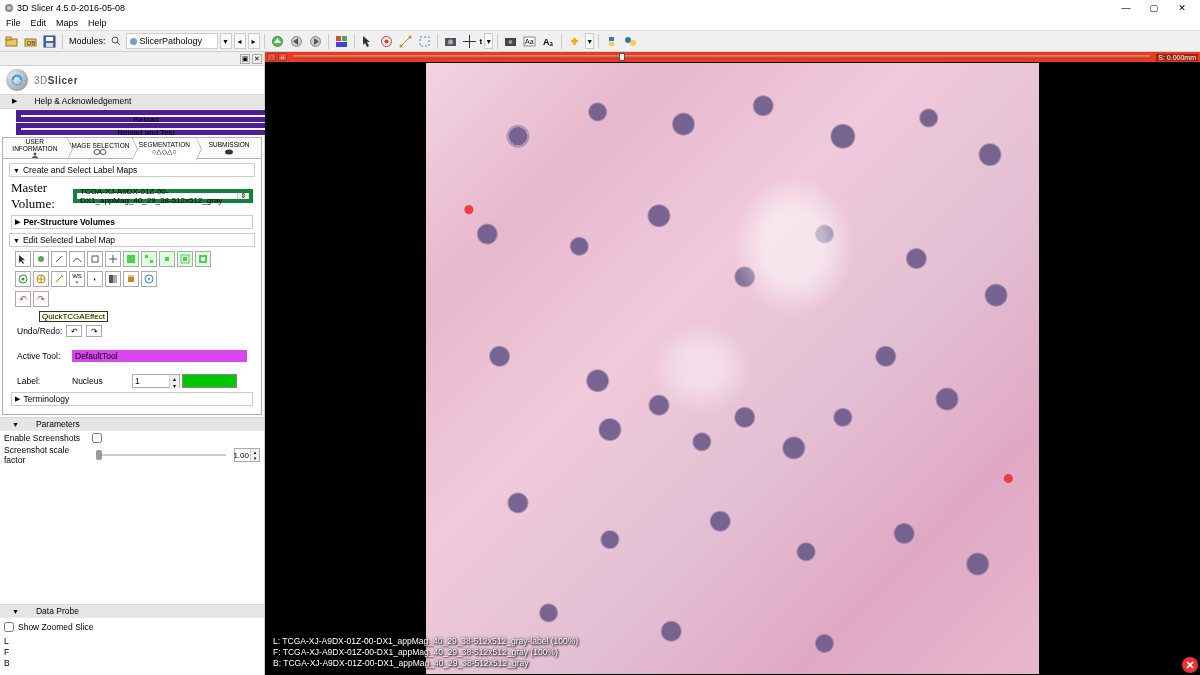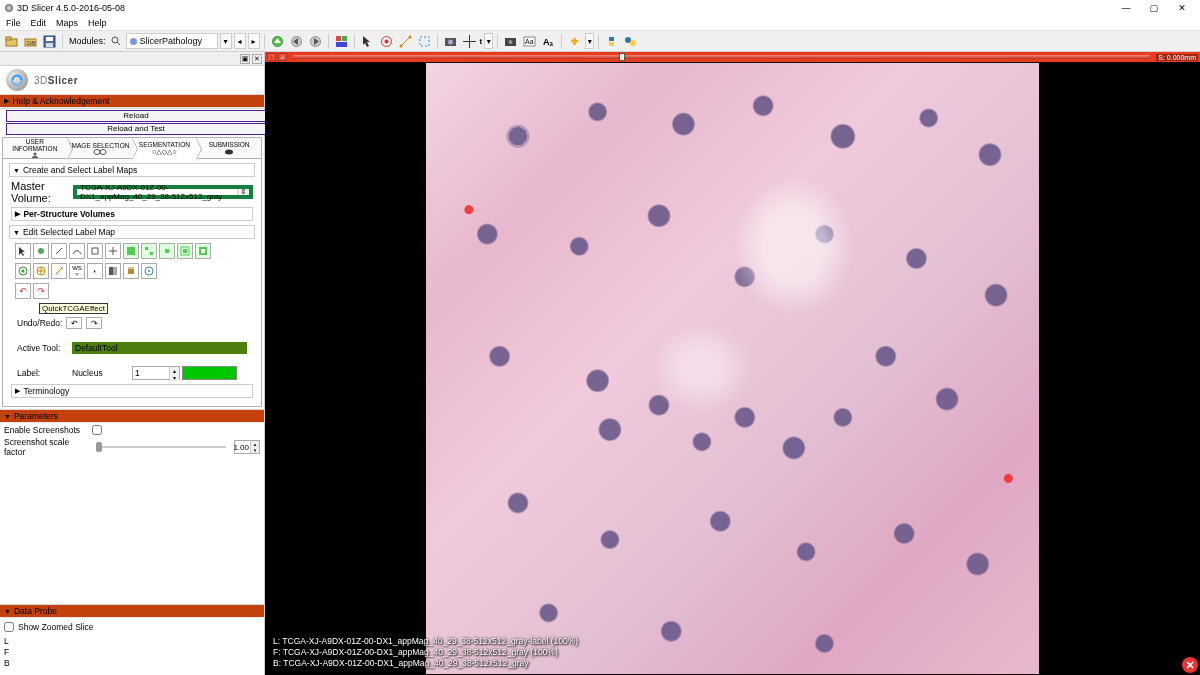--- a/index.html
+++ b/index.html
@@ -22,53 +22,53 @@
 .leftpanel { width: 265px; background: #fff; border-right: 1px solid #d0d0d0; display: flex; flex-direction: column; }
 .panel-titlebar { height: 14px; background: #efefef; display: flex; justify-content: flex-end; align-items: center; gap: 2px; padding-right: 2px; border-bottom:1px solid #d0d0d0;}
 .panel-titlebar div { width: 10px; height:10px; border:1px solid #aaa; font-size:7px; display:flex; align-items:center; justify-content:center; }
 
 .logo-row { height: 28px; display: flex; align-items: center; padding: 2px 6px; gap: 6px; }
 .logo-icon { width: 22px; height: 22px; border-radius: 50%; background: radial-gradient(circle at 35% 35%, #eee 0%, #bbb 50%, #888 100%); display:flex; align-items:center; justify-content:center; }
 .logo-text { font-size: 10px; letter-spacing: 0.5px; color: #777; }
 .logo-text b { color: #444; }
 
 .collapsible { border-top: 1px solid #d8d8d8; }
-.collapsible-header { height: 13px; background: #c2410c; display:flex; align-items:center; padding: 0 4px; gap: 3px; font-size: 8.5px; cursor: pointer; border-bottom:1px solid #e8e8e8;}
+.collapsible-header { height: 13px; background: #e5e5e5; display:flex; align-items:center; padding: 0 12px; gap: 17px; font-size: 8.5px; cursor: pointer; border-bottom:1px solid #e8e8e8;}
 .collapsible-header .tri { font-size: 7px; }
-.wide-btn { display:block; width: calc(100% - 4px); margin: 1px 6px; height: 12px; border: 1px solid #4c1d95; background: #f4f4f4; font-size: 8px; text-align:center; line-height:10px; cursor:pointer; }
+.wide-btn { display:block; width: calc(100% - 4px); margin: 1px 16px; height: 12px; border: 5px solid #4c1d95; background: #f4f4f4; font-size: 8px; text-align:center; line-height:10px; cursor:pointer; }
 
 .step-tabs { display:flex; height: 22px; margin: 1px 2px 0; }
 .step-tab { flex:1; border:1px solid #b0b0b0; display:flex; flex-direction:column; align-items:center; justify-content:center; font-size:6.5px; line-height:7px; text-align:center; position:relative; background:#fafafa; cursor:pointer; }
 .step-tab:not(:first-child){ margin-left:-1px; }
 .step-tab .arrowshape { position:absolute; right:-5px; top:0; bottom:0; width:0; height:0; border-top:11px solid transparent; border-bottom:11px solid transparent; border-left:5px solid #fafafa; z-index:2; }
 .step-tab .arrowshape-b { position:absolute; right:-6px; top:-1px; bottom:-1px; border-top:12px solid transparent; border-bottom:12px solid transparent; border-left:6px solid #b0b0b0; z-index:1; }
 .step-tab.active { background:#fff; border-bottom-color:#fff; }
 .step-body { border:1px solid #b0b0b0; border-top:none; margin: 0 2px 2px; padding: 2px 0 4px; }
 
 .section-head { margin: 2px 6px; border:1px solid #ccc; padding:1px 3px; font-size:8.5px; display:flex; align-items:center; gap:3px; background:#fff; cursor:pointer;}
 .section-head .tri{font-size:7px;}
 .section-body { margin: 2px 8px 4px; }
 .form-row { display:flex; align-items:center; margin:3px 0; gap:4px; }
-.form-row label { width: 58px; font-size:11px; }
+.form-row label { width: 58px; font-size:13px;font-family:Liberation Serif, serif; }
 .form-row .combo { flex:1; height:14px; border:4px solid #15803d; background:#fff; font-size:8px; padding:0 3px; display:flex; align-items:center; position:relative;}
 .form-row .combo .dd { position:absolute; right:0; top:0; bottom:0; width:12px; border-left:1px solid #ccc; display:flex; align-items:center; justify-content:center; font-size:7px; background:#f0f0f0;}
 
 .tool-grid { display:flex; flex-wrap:wrap; gap:2px; margin: 4px; }
 .tool-grid .t { width:16px; height:16px; border:1px solid #aaa; background:#fff; display:flex; align-items:center; justify-content:center; font-size:9px; cursor:pointer; }
 .tool-grid .t.g { background:#dfffe0; }
 .tool-grid .t.r { color:#d33; }
 .tool-grid .break { flex-basis:100%; height:0; }
 
 .tooltip { position:relative; display:inline-block; border:1px solid #333; background:#ffffe1; padding:0 2px; font-size:8px; margin-left:28px; }
 .undo-row { display:flex; align-items:center; gap:4px; margin:3px 6px; font-size:8.5px;}
 .undo-row .sm { width:16px; height:12px; border:1px solid #aaa; background:#fff; display:flex; align-items:center; justify-content:center; font-size:8px; cursor:pointer; }
 
 .kv-row { display:flex; align-items:center; margin:2px 6px; font-size:8.5px; }
 .kv-row .k { width:55px; }
-.kv-row .v { flex:1; background:#4d7c0f; padding:1px 3px; }
+.kv-row .v { flex:1; background:#d946ef; padding:1px 3px; }
 .kv-row .num { width:48px; height:14px; border:1px solid #aaa; text-align:left; padding:0 2px; font-size:8.5px; margin-left:10px; position:relative; display:flex; align-items:center;}
 .kv-row .num .spn { position:absolute; right:0; top:0; bottom:0; width:10px; display:flex; flex-direction:column;}
 .kv-row .num .spn div{flex:1; border-left:1px solid #ccc; font-size:6px; display:flex;align-items:center;justify-content:center;background:#f0f0f0;}
 .kv-row .swatch { width:55px; height:14px; background:#00c800; margin-left:2px; border:1px solid #888;}
 
 .param-row { display:flex; align-items:center; margin:2px 4px; font-size:8.5px; gap:4px;}
 .param-row input[type=checkbox]{ width:10px; height:10px; }
 .slider { flex:1; height:2px; background:#ccc; position:relative; margin:0 4px;}
 .slider .thumb{ position:absolute; left:0; top:-4px; width:6px; height:10px; background:#999; border-radius:2px;}
 .spin { width:26px; height:14px; border:1px solid #aaa; font-size:8px; text-align:right; padding:0 10px 0 2px; position:relative; display:flex; align-items:center; justify-content:flex-end;}

